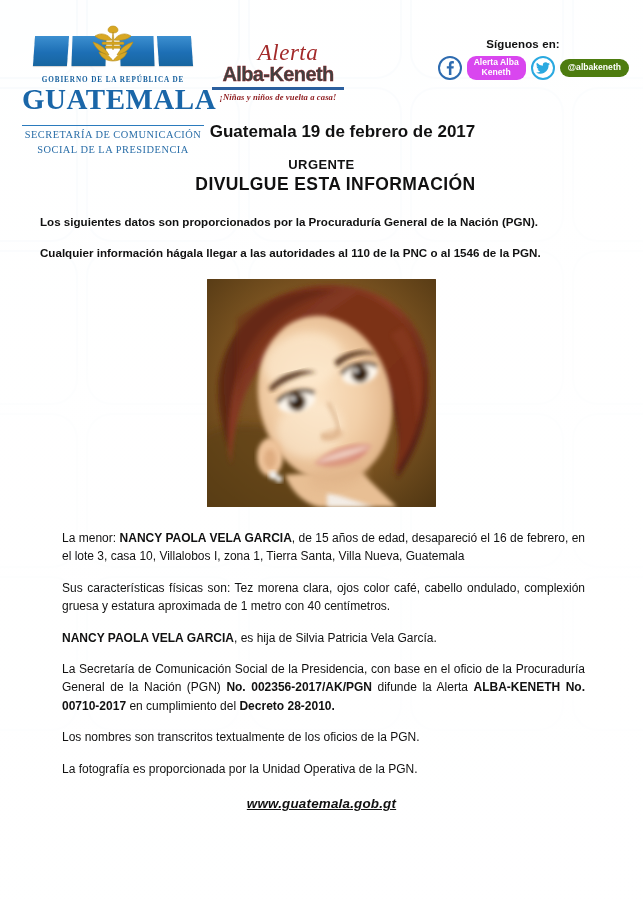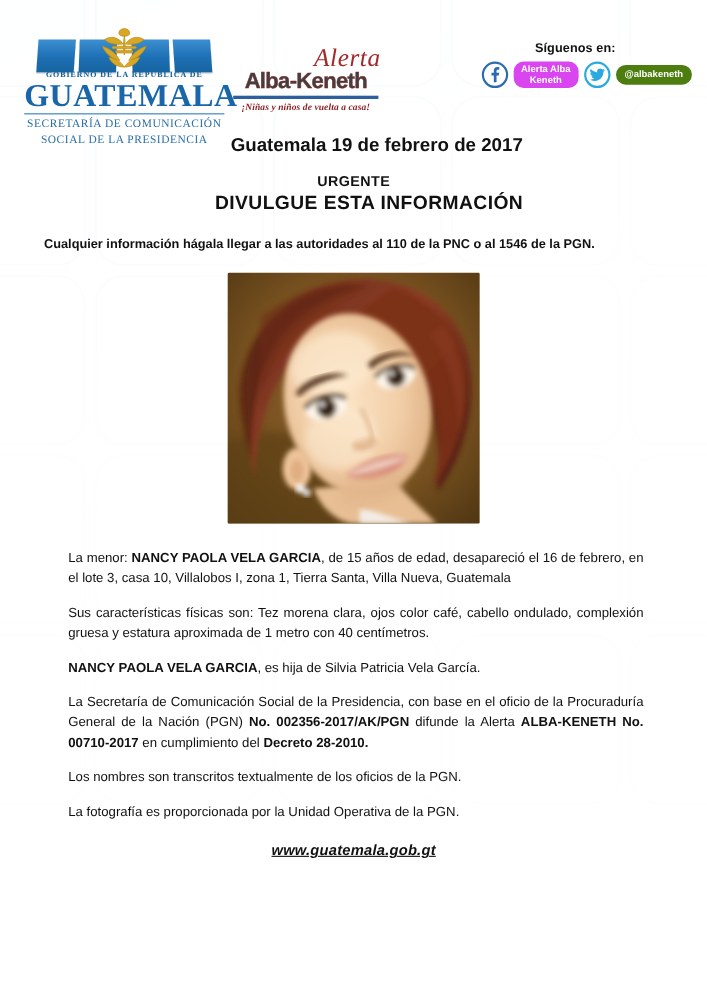--- a/index.html
+++ b/index.html
@@ -90,31 +90,31 @@
     top: 0;
     transform: translateX(-50%);
     width: 56px; height: 46px;
   }
   .gt-gov {
     font-family: "Liberation Serif", serif;
     font-size: 7.2px;
     letter-spacing: .9px;
     color: #16609e;
     font-weight: 700;
-    margin-top: 2px;
+    margin-top: 14px;
   }
   .gt-name {
     font-family: "Liberation Serif", serif;
     font-size: 29px;
     line-height: 30px;
     letter-spacing: .5px;
     color: #1a66a8;
     font-weight: 700;
     border-bottom: 1.4px solid #2b7bbd;
-    padding-bottom: 1px;
+    padding-bottom: 11px;
   }
   .gt-sub {
     font-family: "Liberation Serif", serif;
     font-size: 10.4px;
     line-height: 12.4px;
     letter-spacing: .5px;
     color: #2a6ea8;
     margin-top: 3px;
   }
 
@@ -127,21 +127,21 @@
     text-align: center;
   }
   .ak-alerta {
     font-family: "Liberation Serif", serif;
     font-style: italic;
     font-size: 23px;
     line-height: 21px;
     font-weight: 400;
     color: #a32a2a;
     letter-spacing: .5px;
-    text-align: right;
+    text-align: center;
     margin-left: 20px;
   }
   .ak-main {
     font-family: "Liberation Sans", sans-serif;
     font-size: 20px;
     line-height: 23px;
     font-weight: 700;
     color: #404040;
     letter-spacing: -.6px;
     -webkit-text-stroke: 0.4px #8f1f22;
@@ -376,20 +376,21 @@
           <span class="pill tw">@albakeneth</span>
         </div>
       </div>
     </div>
 
     <div class="date-line">Guatemala 19 de febrero de 2017</div>
     <div class="urgente">URGENTE</div>
     <div class="divulgue">DIVULGUE ESTA INFORMACIÓN</div>
 
     <div class="intro">
+      <p>Los siguientes datos son proporcionados por la Procuraduría General de la Nación (PGN).</p>
       <p>Cualquier información hágala llegar a las autoridades al 110 de la PNC o al 1546 de la PGN.</p>
     </div>
 
     <div class="photo-wrap">
       <div class="photo">
         <svg viewBox="0 0 229 228" preserveAspectRatio="none">
           <defs>
             <radialGradient id="bgw" cx="50%" cy="45%" r="75%">
               <stop offset="0%" stop-color="#8f6230"></stop>
               <stop offset="60%" stop-color="#76501f"></stop>

